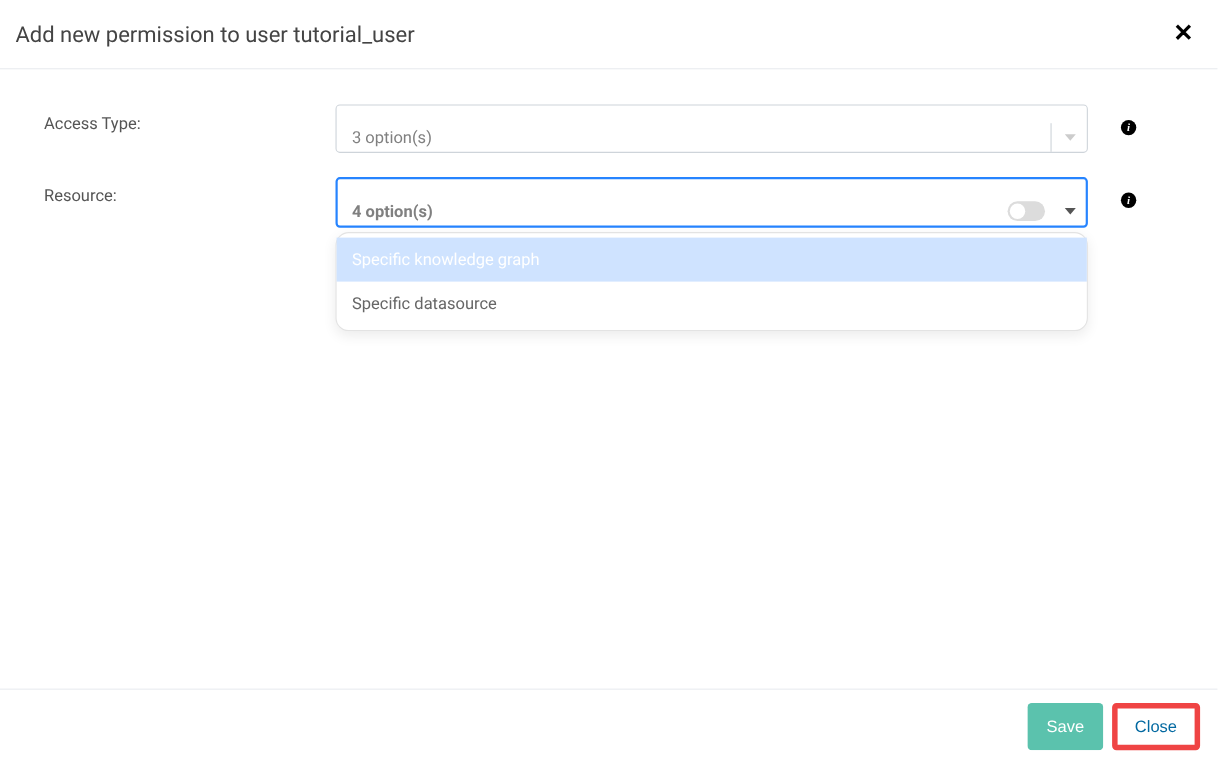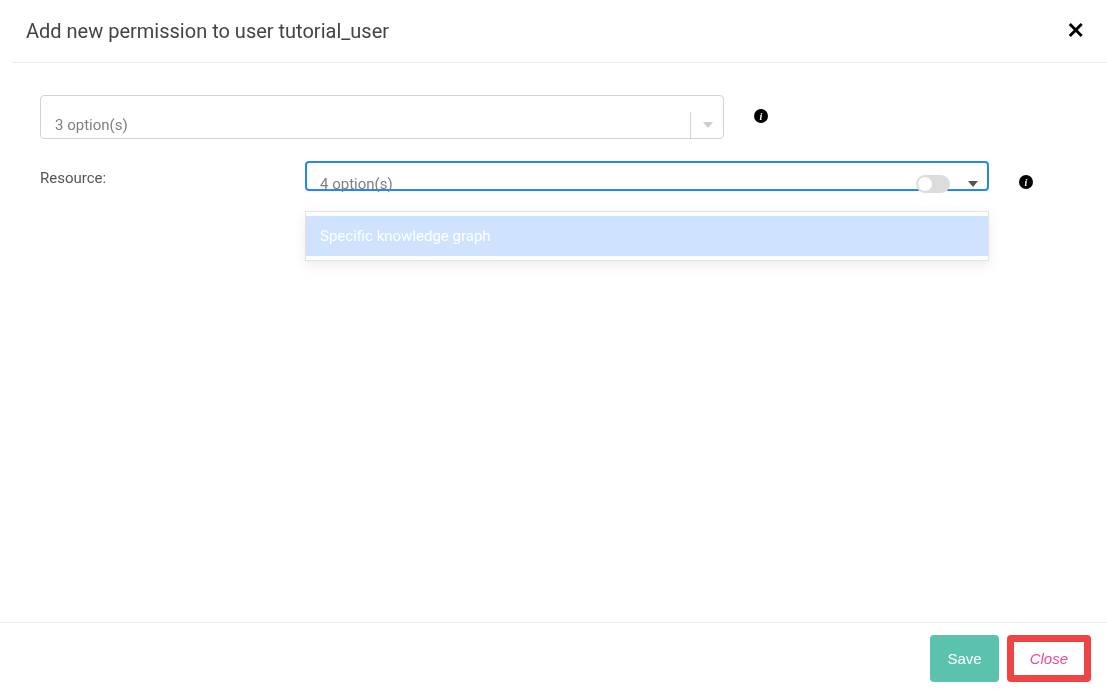--- a/index.html
+++ b/index.html
@@ -15,21 +15,20 @@
       height: 694px;
       position: relative;
       overflow: hidden;
     }
     .header {
       display: flex;
       justify-content: space-between;
       align-items: center;
       padding: 18px 16px 18px 14px;
       border-bottom: 1px solid #e9ecef;
-      margin-left: 12px;
     }
     .header-title {
       font-size: 20px;
       font-weight: 400;
       color: #444;
     }
     .close-btn {
       font-size: 22px;
       font-weight: 700;
       color: #000;
@@ -64,23 +63,24 @@
       border: 1px solid #ced4da;
       border-radius: 4px;
       height: 44px;
       padding: 16px 10px 0 14px;
       background: #fff;
       position: relative;
       justify-content: space-between;
     }
     .select-box.focused {
       border: 2px solid #2684ff;
-      height: 30px;
+      height: 46px;
       padding-left: 13px;
       padding-right: 9px;
+      font-weight: bold;
     }
     .select-text {
       flex: 1;
       font-size: 15px;
       color: #808080;
     }
     .chevron-container {
       display: flex;
       align-items: center;
       padding-left: 8px;
@@ -135,21 +135,21 @@
       margin-top: 14px;
       flex-shrink: 0;
     }
     .dropdown-panel {
       position: absolute;
       top: 50px;
       left: 0;
       right: 0;
       background: #fff;
       border: 1px solid #e3e3e3;
-      border-radius: 0;
+      border-radius: 12px;
       box-shadow: 0 4px 12px rgba(0,0,0,0.08);
       z-index: 10;
       padding: 4px 0;
     }
     .dropdown-option {
       padding: 11px 14px;
       font-size: 15px;
       color: #666;
       cursor: pointer;
     }
@@ -174,36 +174,36 @@
       font-size: 15px;
       cursor: pointer;
       border: 1px solid transparent;
     }
     .btn-save {
       background: #5bc2ad;
       color: #fff;
     }
     .btn-close {
       background: #fff;
-      color: #ec4899;
-      border: 7px solid #ef4444;
-      font-style: italic;
+      color: #0369a1;
+      border: 5px solid #ef4444;
     }
   </style>
 </head>
 <body>
 
 <div class="header">
   <div class="header-title">Add new permission to user tutorial_user</div>
   <div class="close-btn">✕</div>
 </div>
 
 <div class="content">
 
   <div class="form-row">
+    <div class="form-label">Access Type:</div>
     <div class="select-wrapper">
       <div class="select-box">
         <div class="select-text">3 option(s)</div>
         <div class="chevron-container">
           <div class="chevron"></div>
         </div>
       </div>
     </div>
     <div class="info-icon">i</div>
   </div>
@@ -215,20 +215,21 @@
         <div class="select-text">4 option(s)</div>
         <div class="toggle-switch">
           <div class="toggle-knob"></div>
         </div>
         <div class="chevron-container no-border">
           <div class="chevron dark"></div>
         </div>
       </div>
       <div class="dropdown-panel">
         <div class="dropdown-option highlighted">Specific knowledge graph</div>
+        <div class="dropdown-option">Specific datasource</div>
       </div>
     </div>
     <div class="info-icon">i</div>
   </div>
 
 </div>
 
 <div class="footer">
   <button class="btn btn-save">Save</button>
   <button class="btn btn-close">Close</button>

